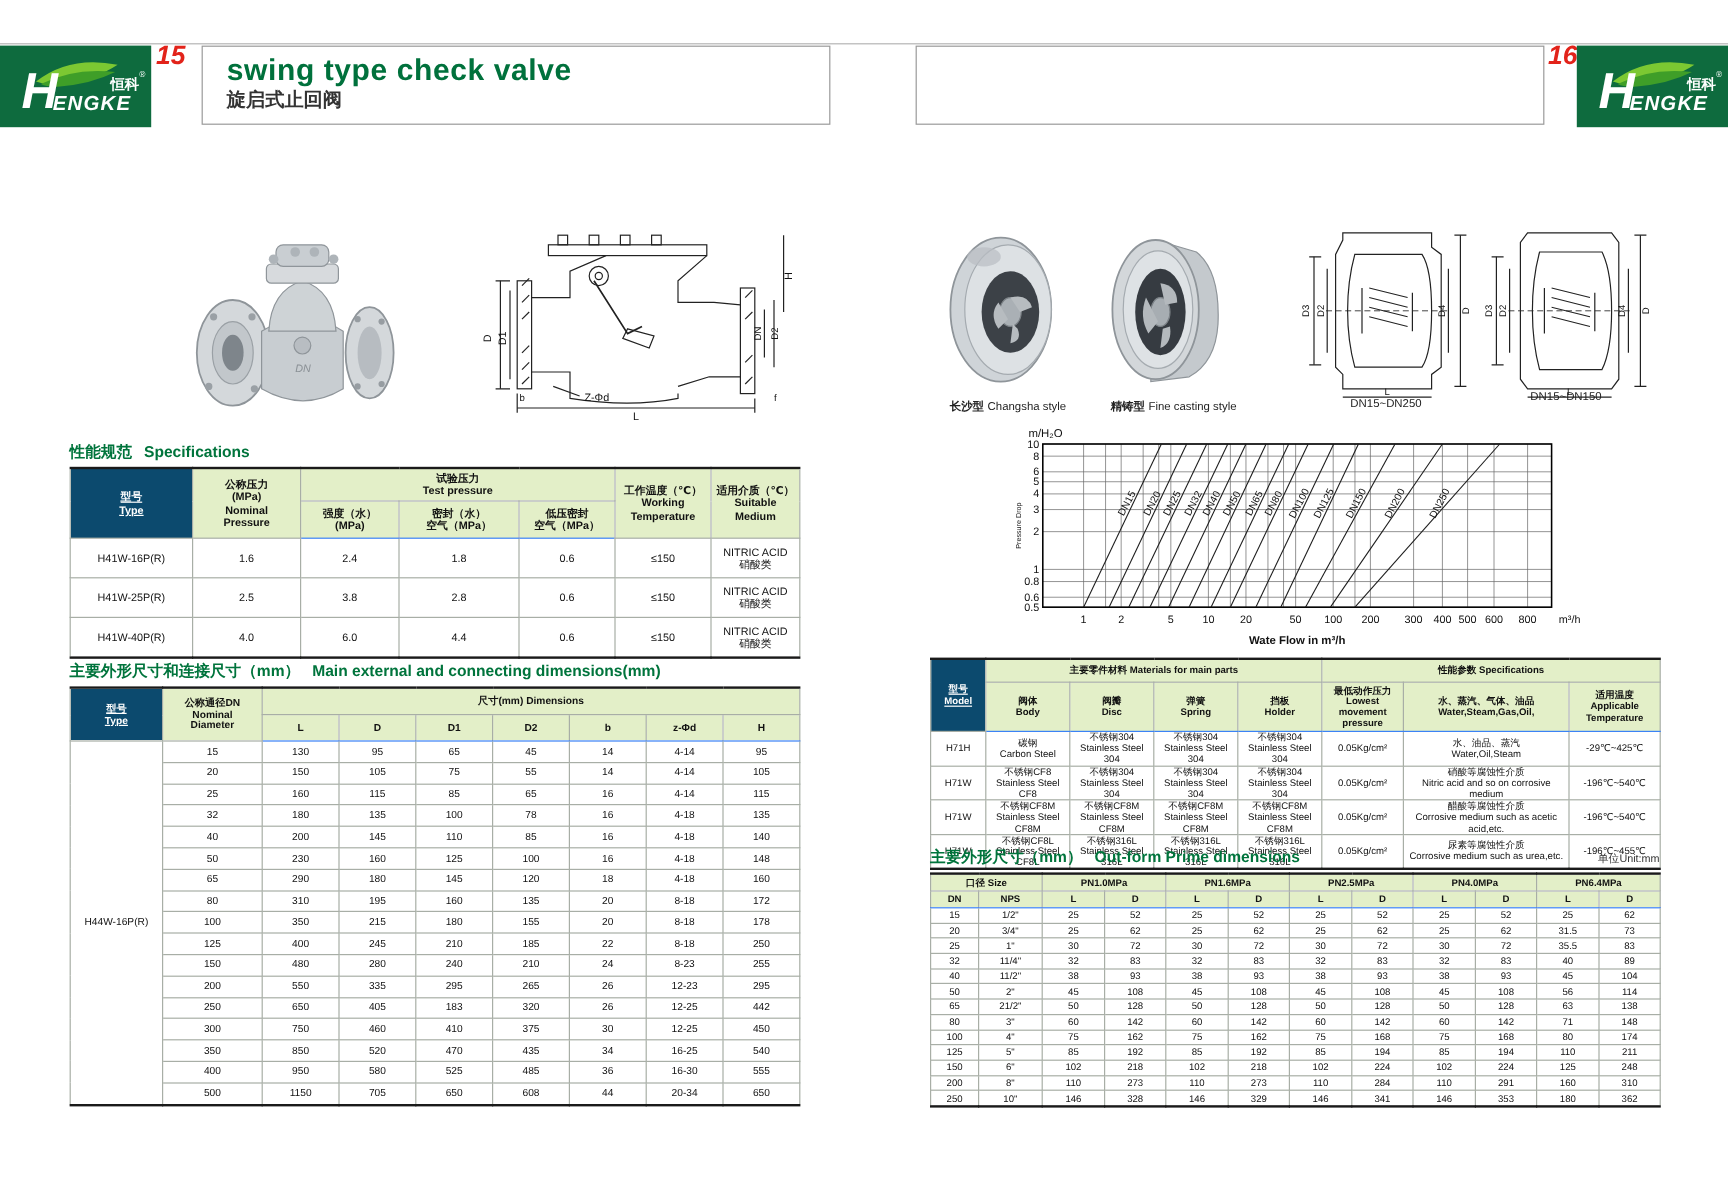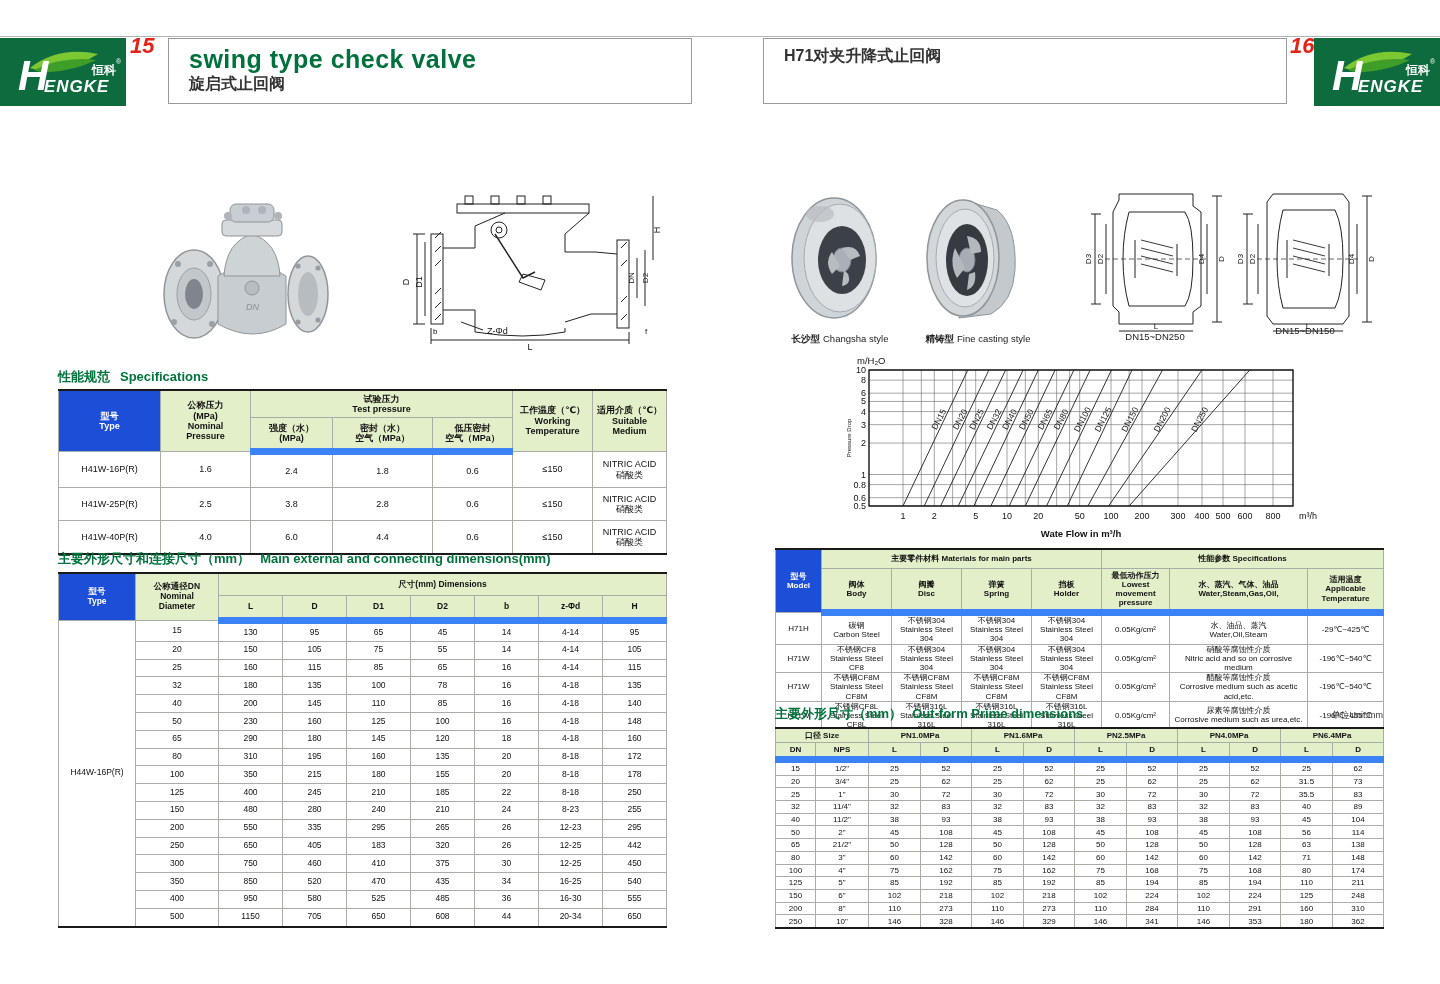--- a/index.html
+++ b/index.html
@@ -16,22 +16,22 @@
   
   .sec-title{position:absolute;font-size:13px;font-weight:bold;color:#00743c;}
   .sec-title .cn{margin-right:10px;text-align:center;}
   .unit-note{position:absolute;font-size:9px;color:#333;font-weight:normal;text-align:right;}
   
   table.tbl{border-collapse:collapse;table-layout:fixed;position:absolute;background:#fff;
             border-top:2px solid #1a1a1a;border-bottom:2px solid #1a1a1a;}
   .tbl th,.tbl td{border:1px solid #a8aea6;text-align:center;vertical-align:middle;padding:0 1px;
                   white-space:pre-line;overflow:hidden;line-height:1.15;}
   .tbl thead th{background:#e3efc8;font-weight:bold;}
-  .tbl thead tr:last-child th{border-bottom:7px solid #3b82f6;}
-  .tbl .hdr-dark{background:#1d4ed8;color:#fff;}
+  .tbl thead tr:last-child th{border-bottom:1px solid #3b82f6;}
+  .tbl .hdr-dark{background:#0c4a6e;color:#fff;text-decoration:underline;}
   .specL{font-size:9px;}
   .specL thead tr:first-child th{height:26px;}
   .specL thead tr:last-child th{height:30px;}
   .specL tbody td{height:32px;}
   .dimsL{font-size:8.5px;}
   .dimsL thead th{height:21px;}
   .dimsL tbody td{height:16.8px;}
   .mats{font-size:8px;}
   .mats thead tr:first-child th{height:18px;}
   .mats thead tr:last-child th{height:40px;}
@@ -59,21 +59,20 @@
       <text x="116" y="26" font-size="7" fill="#fff">®</text>
     </svg>
   </div>
   <div class="pagenum" style="left:130px;">15</div>
   <div class="titlebox" style="left:168px;width:524px;">
     <div class="title-en">swing type check valve</div>
     <div class="title-cn">旋启式止回阀</div>
   </div>
 
   <div class="titlebox" style="left:763px;width:524px;">
-    <div class="title-cn">H71对夹升降式止回阀</div>
   </div>
   <div class="pagenum" style="left:1290px;">16</div>
   <div class="logo-box" style="left:1314px;">
     <svg width="126" height="68" viewBox="0 0 126 68">
       <path d="M30,30 Q58,8 98,16 Q80,28 52,32 Q40,34 30,30 Z" fill="#7cc832"></path>
       <path d="M34,32 Q62,18 96,22 Q76,32 50,34 Q40,35 34,32 Z" fill="#3f9e28"></path>
       <text x="18" y="52" font-size="42" font-weight="bold" font-style="italic" fill="#fff">H</text>
       <text x="44" y="54" font-size="17" font-weight="bold" font-style="italic" fill="#fff" letter-spacing="1">ENGKE</text>
       <text x="92" y="36" font-size="12" font-weight="bold" fill="#fff">恒科</text>
       <text x="116" y="26" font-size="7" fill="#fff">®</text>

